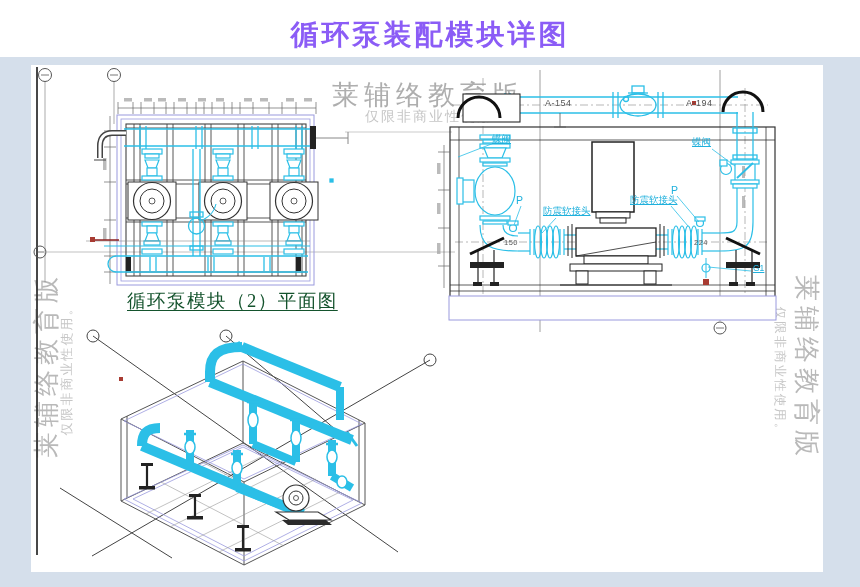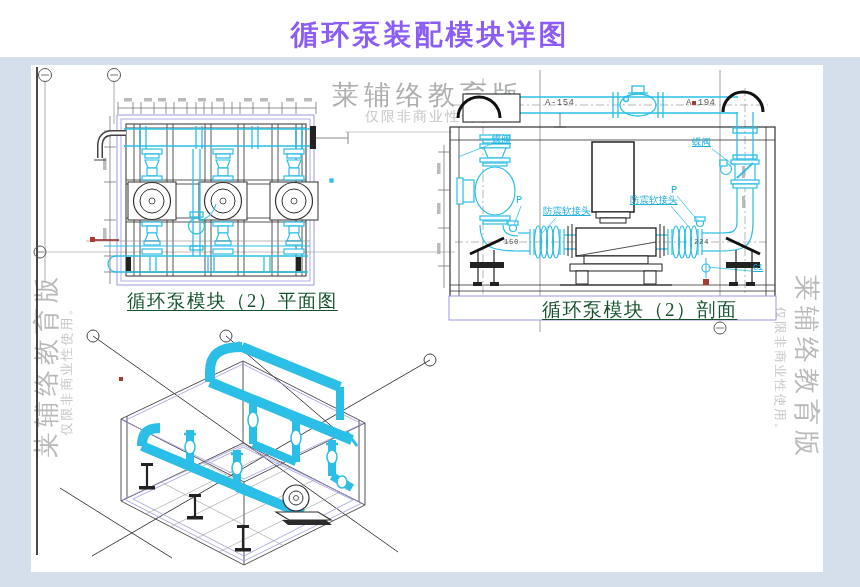--- a/index.html
+++ b/index.html
@@ -9,21 +9,21 @@
   .title{margin:0;padding-top:16px;text-align:center;font-family:"Liberation Sans",sans-serif;
          font-weight:bold;font-size:28px;color:#8b5cf6;letter-spacing:3px;}
   .sheet{position:absolute;left:31px;top:65px;width:792px;height:507px;background:#ffffff;z-index:0;}
   .cad{position:absolute;left:0;top:0;z-index:2;}
   .wm{position:absolute;color:#b9b9b9;font-family:"Liberation Serif",serif;white-space:nowrap;
       z-index:1;pointer-events:none;}
   .wm-small{color:#c6c6c6;}
   .caption{position:absolute;font-family:"Liberation Serif",serif;color:#14532d;
            text-decoration:underline;text-underline-offset:3px;letter-spacing:1.5px;
            z-index:4;white-space:nowrap;}
-  .lbl{position:absolute;font-family:Liberation Mono, monospace;z-index:4;white-space:nowrap;}
+  .lbl{position:absolute;font-family:Liberation Sans, sans-serif;z-index:4;white-space:nowrap;}
   .lbl-cyan{color:#1fb0dc;text-decoration:underline;text-underline-offset:1px;font-size:9.5px;}
   .lbl-gray{color:#555;font-size:9px;letter-spacing:0.5px;}
 </style>
 </head>
 <body>
 
 <div class="stage">
 
   <div class="header-band">
     <h1 class="title">循环泵装配模块详图</h1>
@@ -479,21 +479,20 @@
         <rect x="187" y="516" width="16" height="3.5" fill="#222"></rect>
         <rect x="237" y="525" width="12" height="3" fill="#222"></rect>
         <line x1="243" y1="528" x2="243" y2="548" stroke="#222" stroke-width="2.2"></line>
         <rect x="235" y="548" width="16" height="3.5" fill="#222"></rect>
       </g>
       <rect x="119" y="377" width="4" height="4" fill="#a83b32"></rect>
     </g>
   </svg>
 
   <div class="caption" style="left:127px;top:288px;font-size:18.5px;">循环泵模块（2）平面图</div>
-  <div class="caption" style="left:542px;top:297px;font-size:19px;">循环泵模块（2）剖面</div>
 
   <div class="lbl lbl-gray" style="left:545px;top:98px;">A-154</div>
   <div class="lbl lbl-gray" style="left:686px;top:98px;">A-194</div>
   <div class="lbl lbl-gray" style="left:504px;top:238px;font-size:7.5px;">150</div>
   <div class="lbl lbl-gray" style="left:694px;top:238px;font-size:7.5px;">224</div>
   <div class="lbl lbl-cyan" style="left:492px;top:133px;">蝶阀</div>
   <div class="lbl lbl-cyan" style="left:692px;top:136px;">蝶阀</div>
   <div class="lbl lbl-cyan" style="left:543px;top:205px;">防震软接头</div>
   <div class="lbl lbl-cyan" style="left:630px;top:194px;">防震软接头</div>
   <div class="lbl lbl-cyan" style="left:516px;top:194px;font-size:10.5px;text-decoration:none;">P</div>

